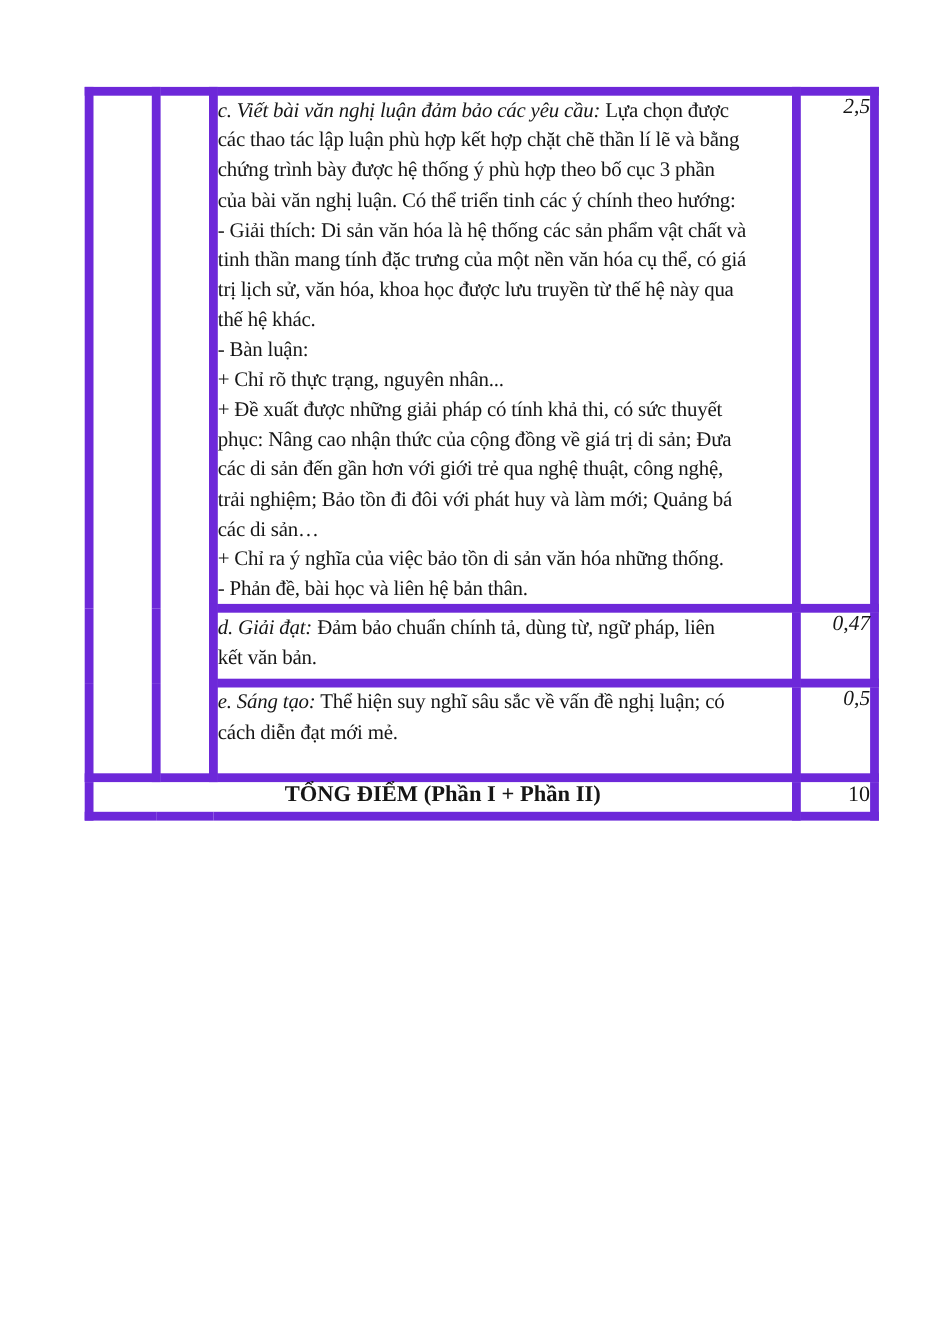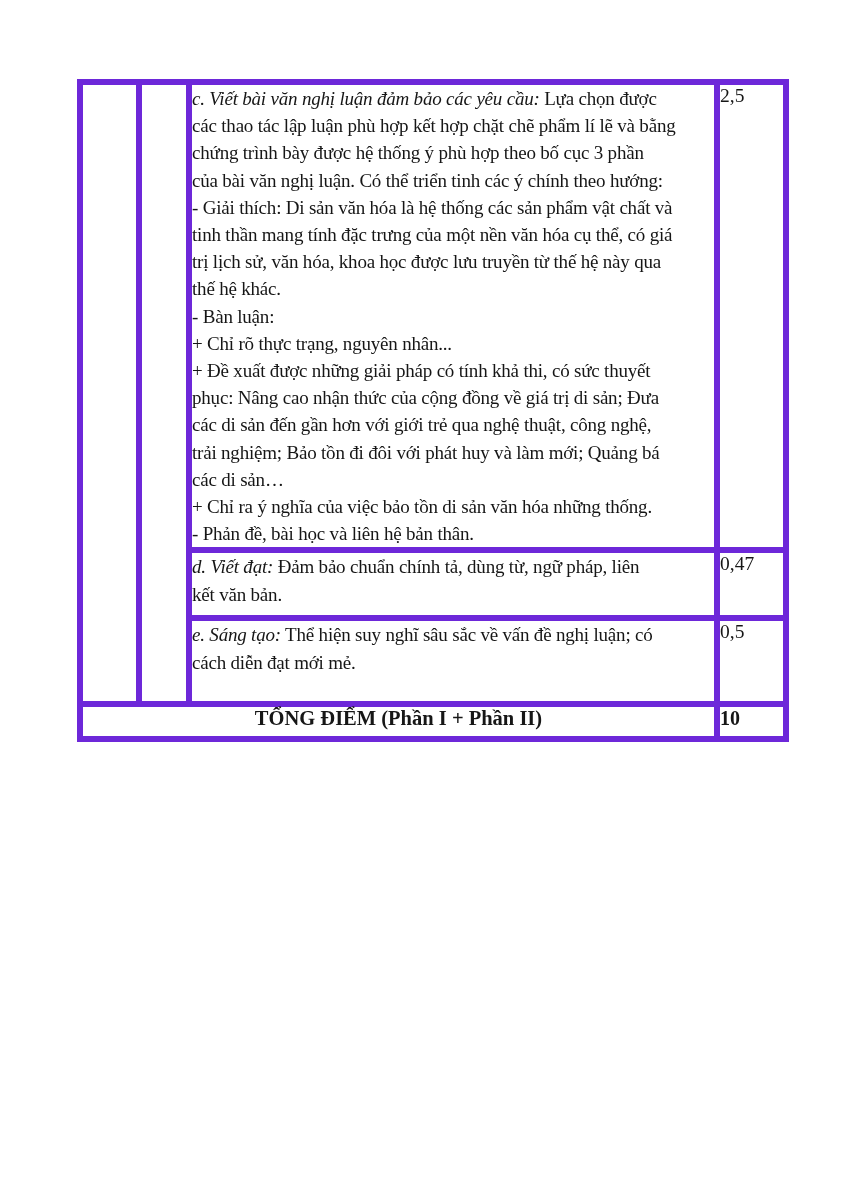--- a/index.html
+++ b/index.html
@@ -15,95 +15,96 @@
     width: 849px; height: 1200px;
     background: #ffffff;
   }
   table.rubric {
     position: absolute;
     left: 77px; top: 79px;
     border-collapse: collapse;
     table-layout: fixed;
   }
   table.rubric td {
-    border: 6px solid #6d28d9;
+    border: 8px solid #6d28d9;
     padding: 0;
     vertical-align: top;
     background: #ffffff;
   }
   td.cell-num { width: 53px; }
   td.cell-sub { width: 44px; }
   td.cell-content {
     width: 522px;
     padding: 4px 2px 0 5px;
     font-size: 19px;
     line-height: 27.2px;
     letter-spacing: -0.2px;
   }
   td.cell-score {
     width: 63px;
-    text-align: left;
+    text-align: right;
     vertical-align: middle;
+    font-style: italic;
     font-size: 19.5px;
     letter-spacing: 0;
   }
   .line { white-space: nowrap; }
   .line i { font-style: italic; }
   tr.row-c    { height: 466px; }
   tr.row-d    { height: 68px; }
   tr.row-e    { height: 86px; }
   tr.row-total{ height: 35px; }
   td.cell-total-label {
     text-align: center;
     vertical-align: middle;
     font-weight: bold;
     font-size: 20.5px;
   }
   td.cell-total-score {
     width: 63px;
-    text-align: left;
+    text-align: right;
     vertical-align: middle;
-    font-weight: bold;
+    font-weight: normal;
     font-style: normal;
     font-size: 20px;
   }
 </style>
 </head>
 <body>
 
 <div class="page">
   <table class="rubric">
     <tbody>
       <tr class="row-c">
         <td class="cell-num" rowspan="3"></td>
         <td class="cell-sub" rowspan="3"></td>
         <td class="cell-content">
             <div class="line"><i>c. Viết bài văn nghị luận đảm bảo các yêu cầu:</i> Lựa chọn được</div>
-            <div class="line">các thao tác lập luận phù hợp kết hợp chặt chẽ phẩm lí lẽ và bằng</div>
+            <div class="line">các thao tác lập luận phù hợp kết hợp chặt chẽ thần lí lẽ và bằng</div>
             <div class="line">chứng trình bày được hệ thống ý phù hợp theo bố cục 3 phần</div>
             <div class="line">của bài văn nghị luận. Có thể triển tinh các ý chính theo hướng:</div>
             <div class="line">- Giải thích: Di sản văn hóa là hệ thống các sản phẩm vật chất và</div>
             <div class="line">tinh thần mang tính đặc trưng của một nền văn hóa cụ thể, có giá</div>
             <div class="line">trị lịch sử, văn hóa, khoa học được lưu truyền từ thế hệ này qua</div>
             <div class="line">thế hệ khác.</div>
             <div class="line">- Bàn luận:</div>
             <div class="line">+ Chỉ rõ thực trạng, nguyên nhân...</div>
             <div class="line">+ Đề xuất được những giải pháp có tính khả thi, có sức thuyết</div>
             <div class="line">phục: Nâng cao nhận thức của cộng đồng về giá trị di sản; Đưa</div>
             <div class="line">các di sản đến gần hơn với giới trẻ qua nghệ thuật, công nghệ,</div>
             <div class="line">trải nghiệm; Bảo tồn đi đôi với phát huy và làm mới; Quảng bá</div>
             <div class="line">các di sản…</div>
             <div class="line">+ Chỉ ra ý nghĩa của việc bảo tồn di sản văn hóa những thống.</div>
             <div class="line">- Phản đề, bài học và liên hệ bản thân.</div>
           </td>
         <td class="cell-score">2,5</td>
       </tr>
       <tr class="row-d">
         <td class="cell-content">
-            <div class="line"><i>d. Viết đạt:</i> Đảm bảo chuẩn chính tả, dùng từ, ngữ pháp, liên</div>
+            <div class="line"><i>d. Giải đạt:</i> Đảm bảo chuẩn chính tả, dùng từ, ngữ pháp, liên</div>
             <div class="line">kết văn bản.</div>
           </td>
         <td class="cell-score">0,47</td>
       </tr>
       <tr class="row-e">
         <td class="cell-content">
             <div class="line"><i>e. Sáng tạo:</i> Thể hiện suy nghĩ sâu sắc về vấn đề nghị luận; có</div>
             <div class="line">cách diễn đạt mới mẻ.</div>
           </td>
         <td class="cell-score">0,5</td>

